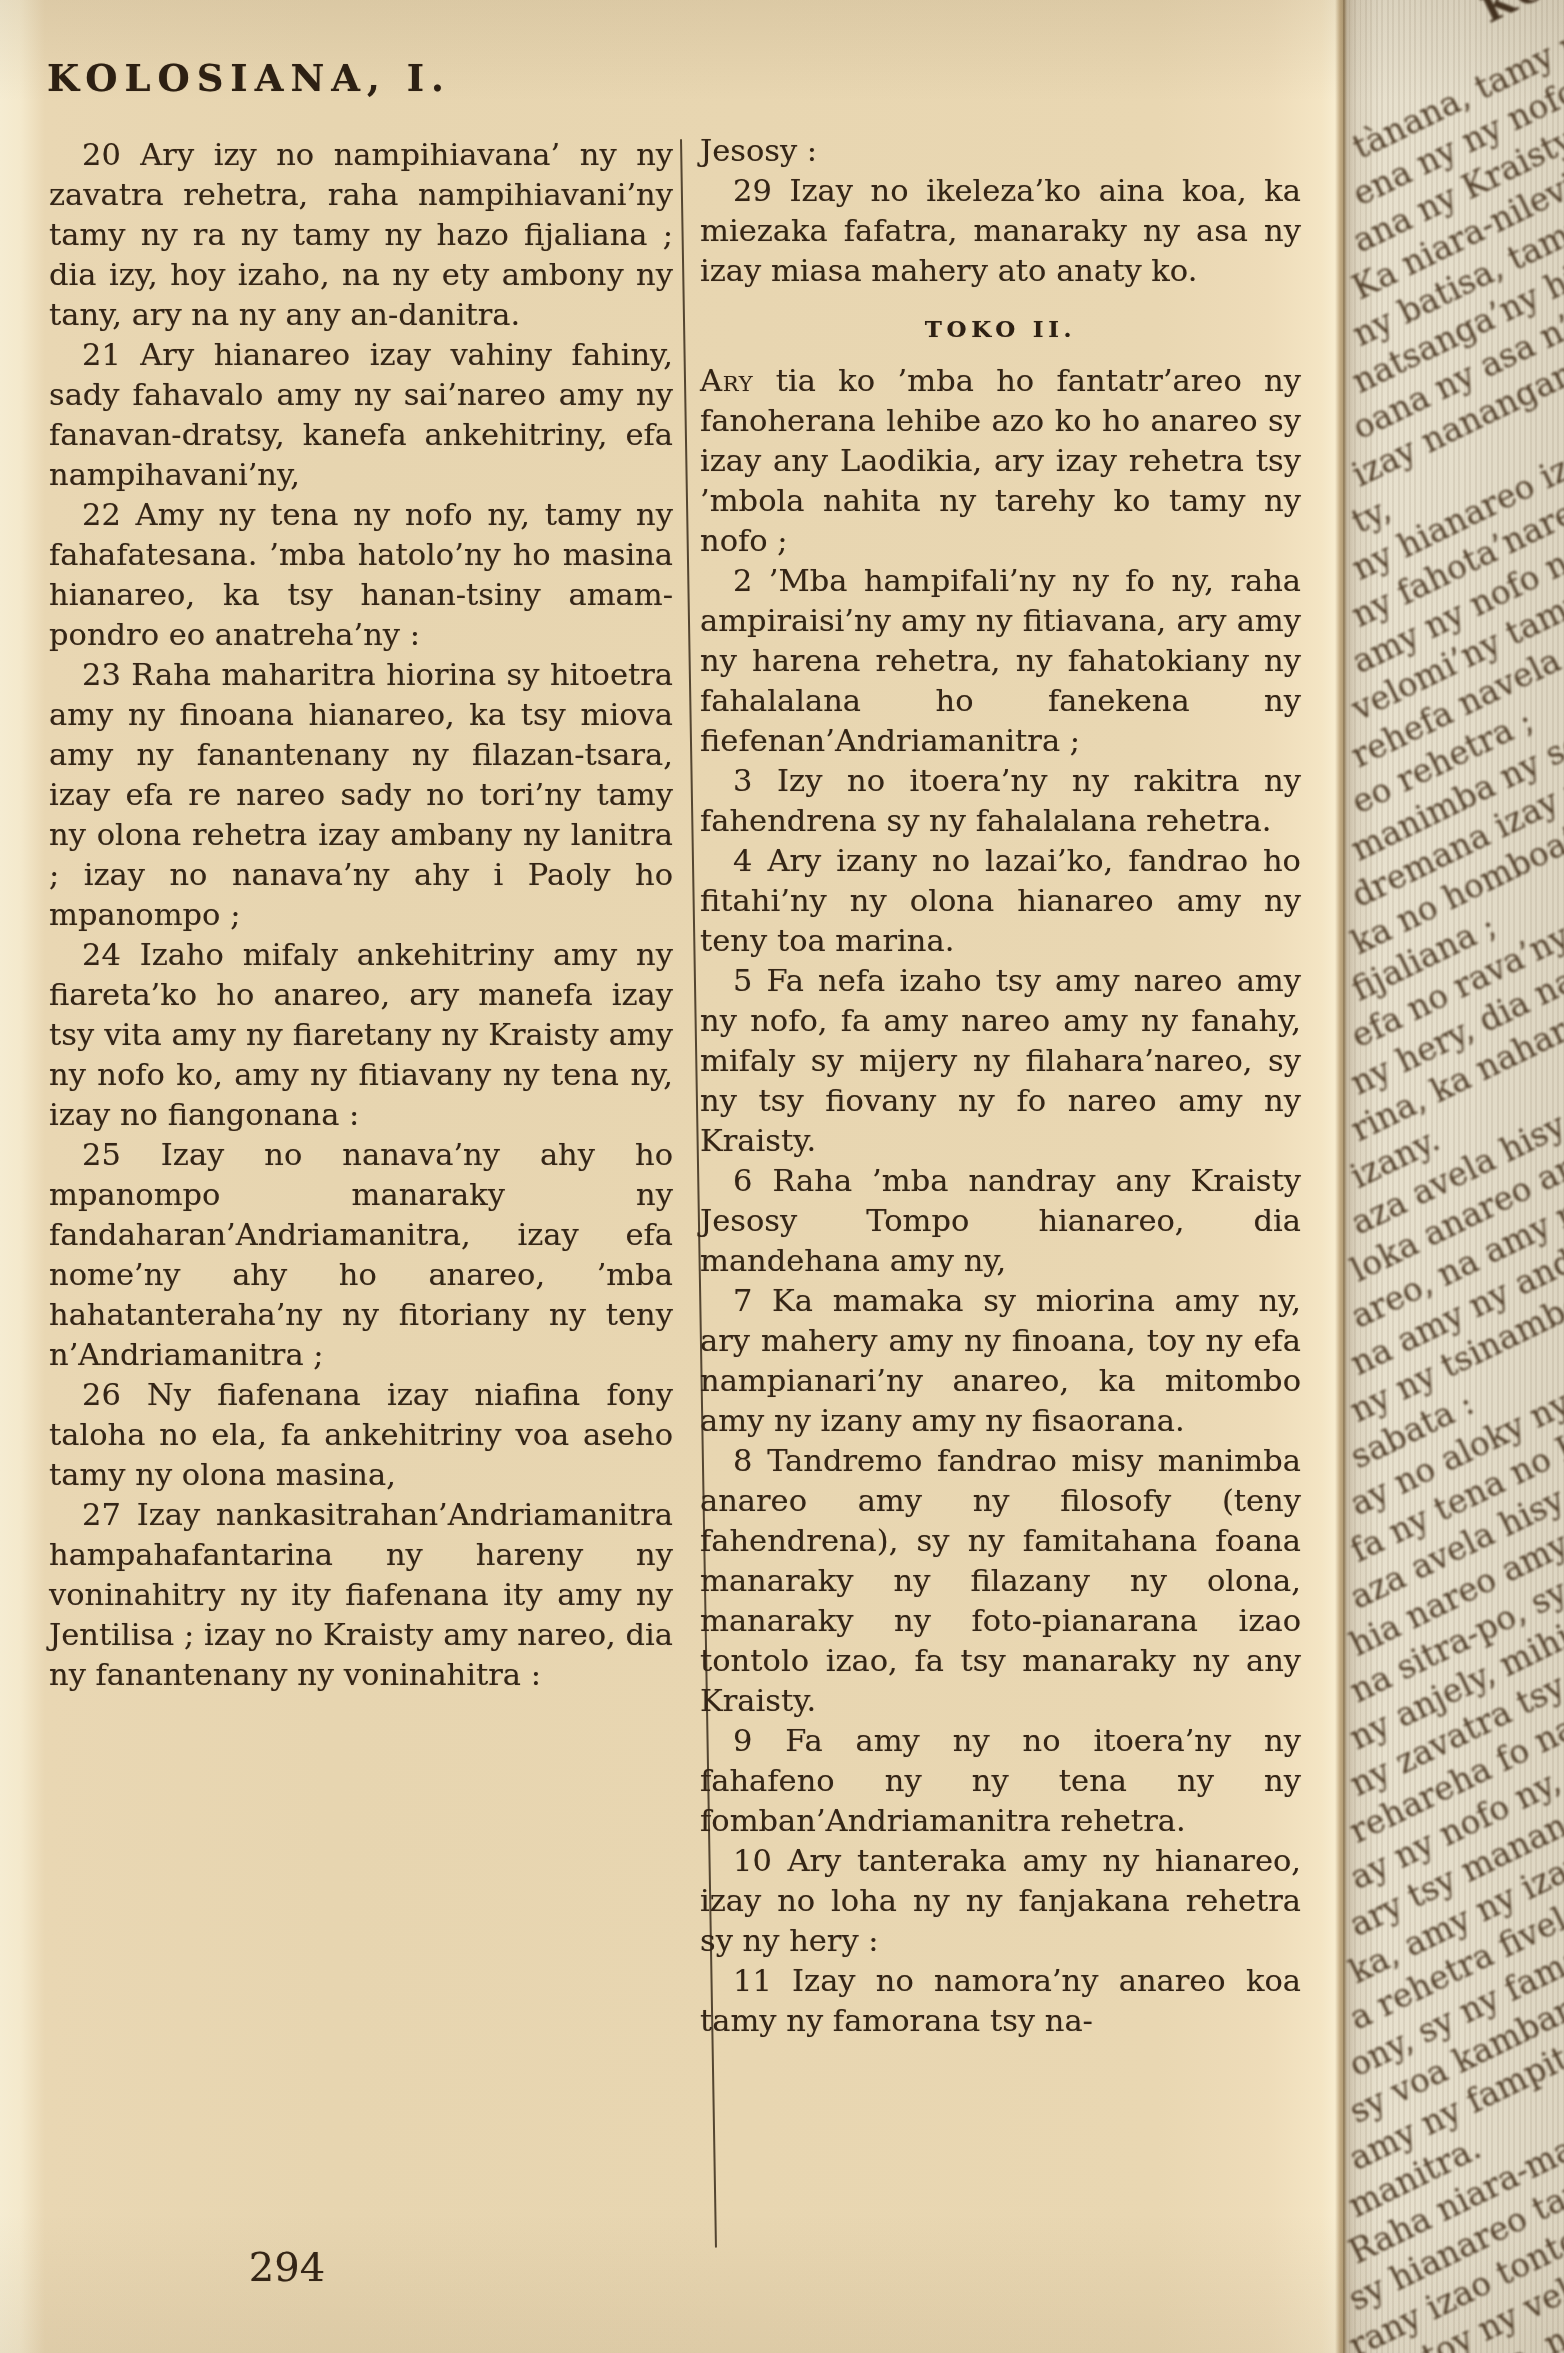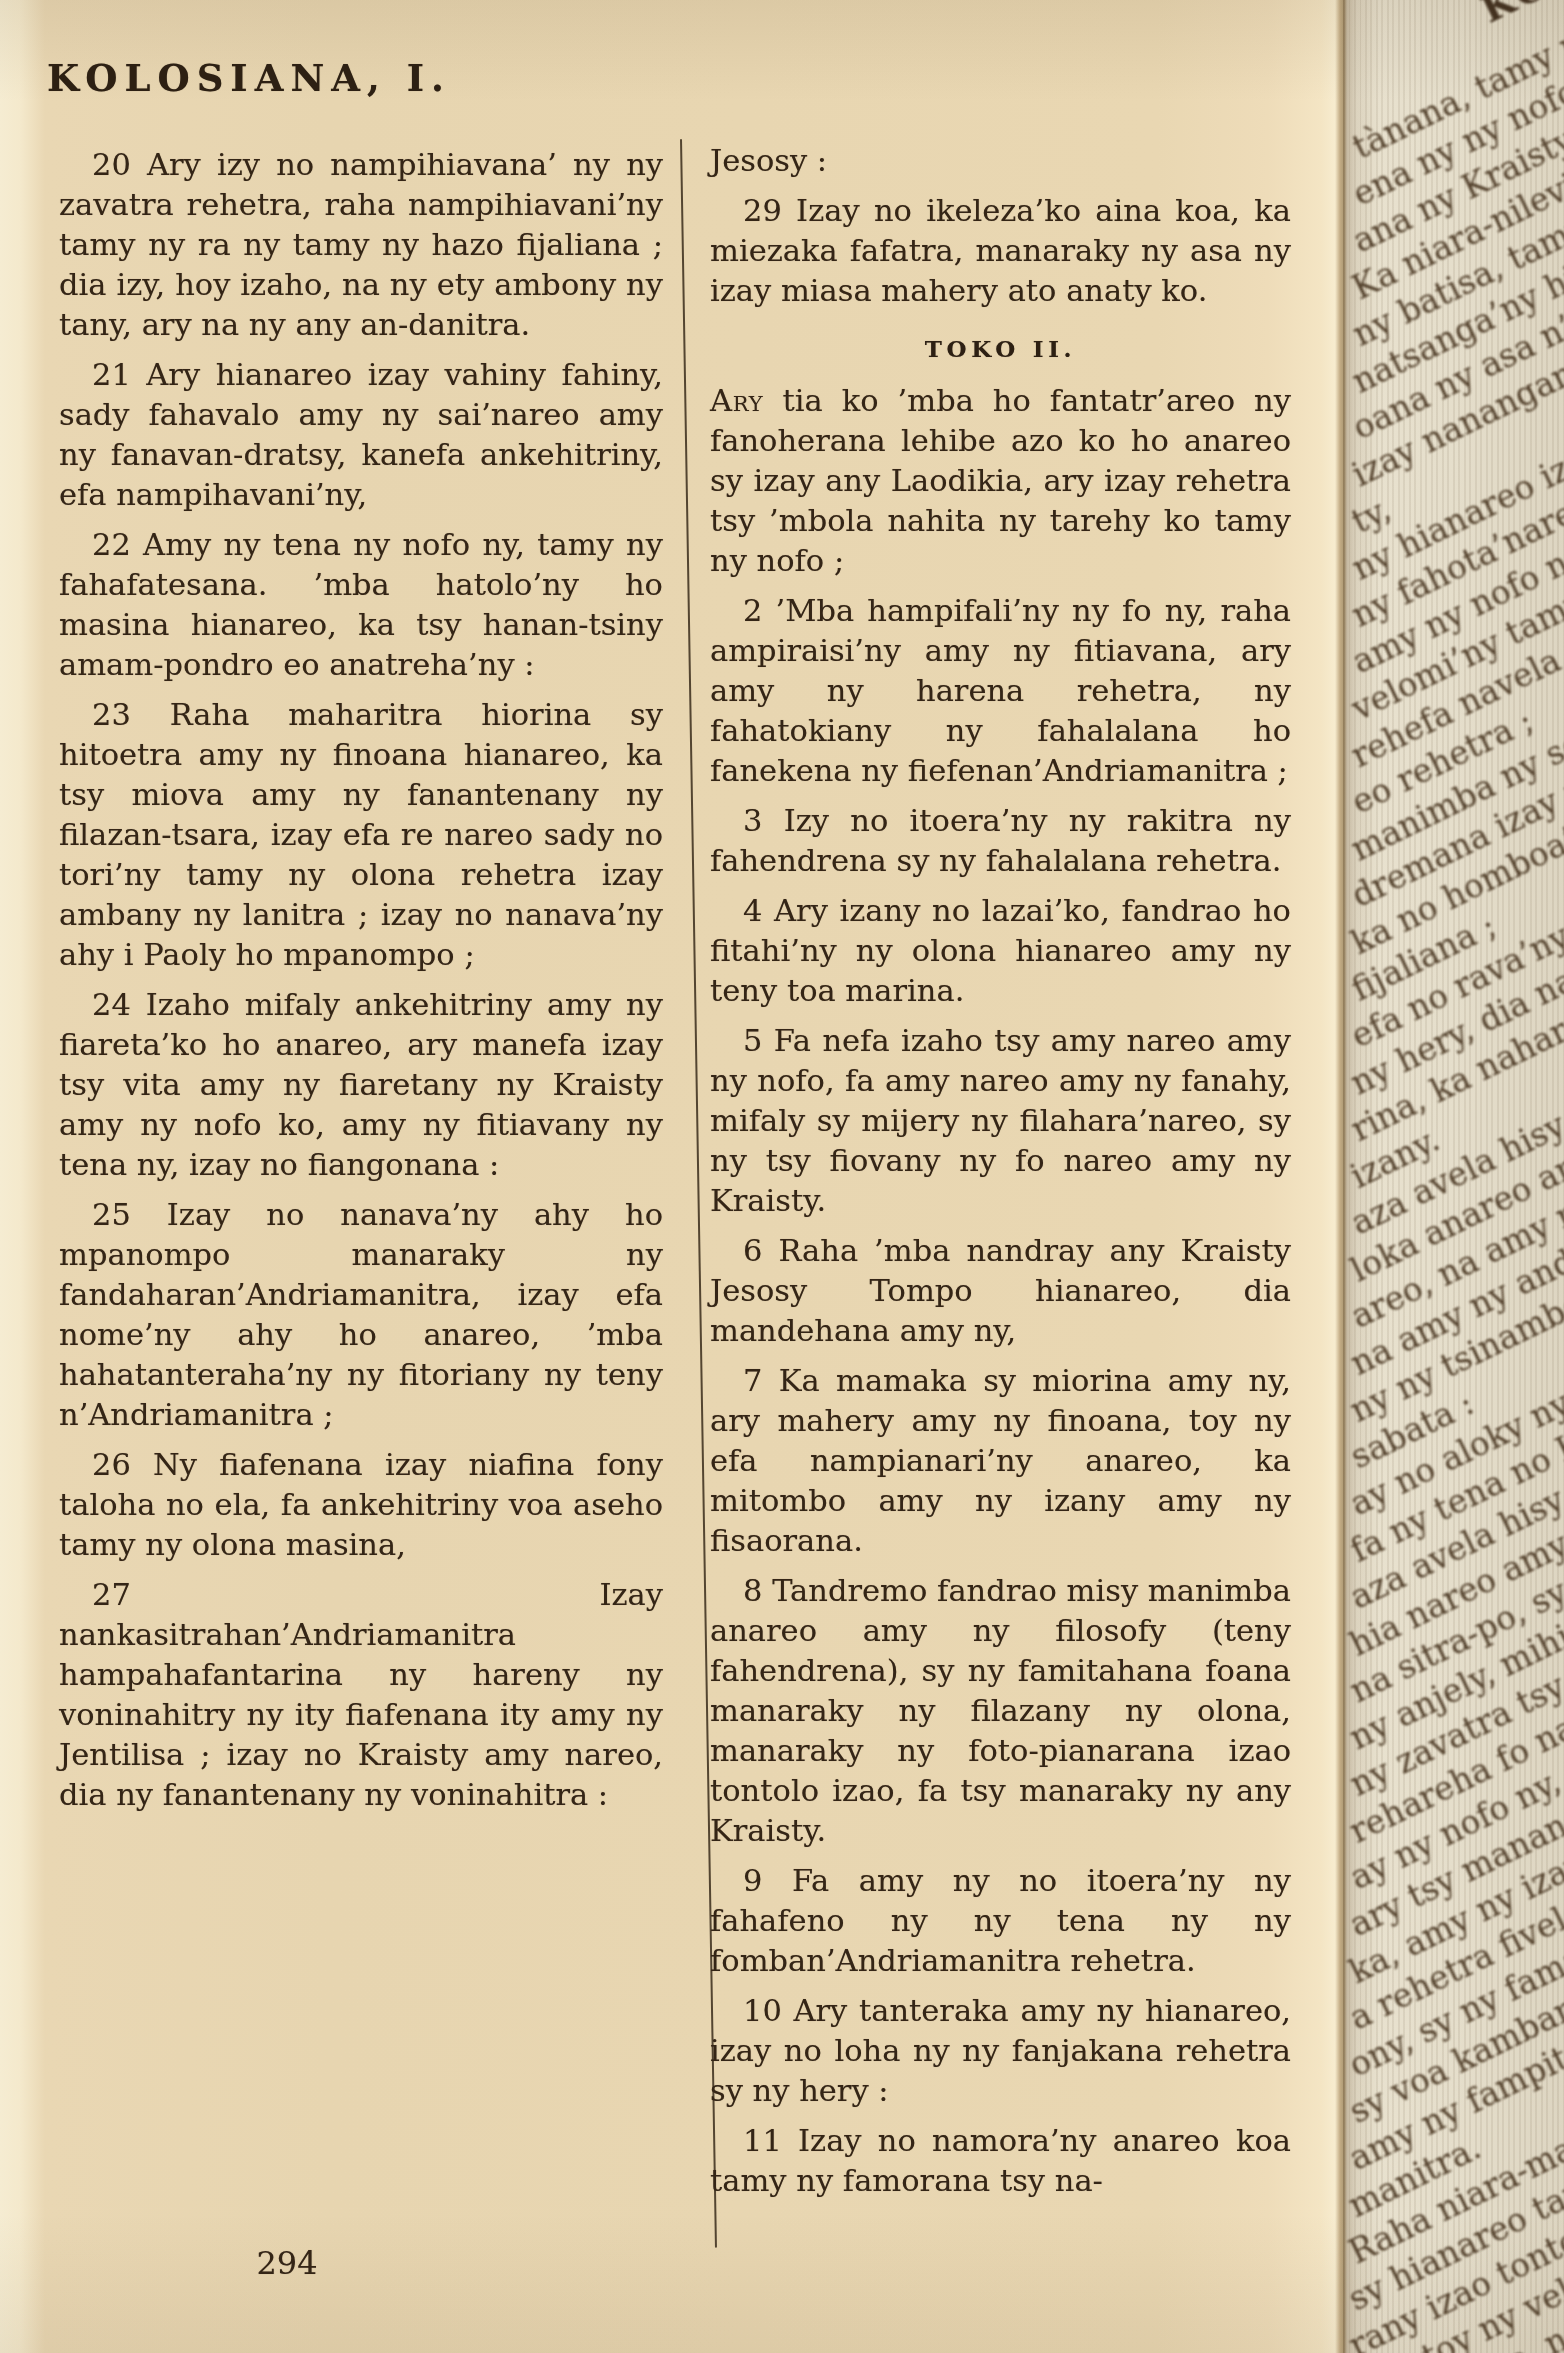--- a/index.html
+++ b/index.html
@@ -21,39 +21,39 @@
   .running-head{
     position:absolute;left:47px;top:56px;width:1252px;
     font-size:37px;font-weight:600;
     letter-spacing:7px;color:#2d2013;
     text-shadow:0 0 0.8px rgba(45,32,19,.4);
   }
   .col{position:absolute;top:135px;}
   .col-left{left:49px;width:624px;}
   .col-right{left:700px;width:601px;top:131px;}
   .col p{
-    margin:10px;text-indent:33px;text-align:justify;
+    margin:0;text-indent:33px;text-align:justify;
     font-size:30.5px;line-height:40px;
     text-shadow:0 0 0.8px rgba(52,37,22,.35);
   }
   .col p.no-indent{text-indent:0;}
   .chapter-heading{
     text-align:center;font-size:23px;font-weight:600;
     letter-spacing:4.7px;margin:23.5px 0 19px;color:#2d2013;
     text-shadow:0 0 0.8px rgba(45,32,19,.4);
   }
   .smallcaps{font-variant:small-caps;letter-spacing:0.8px;}
   .column-divider{
     position:absolute;left:680px;top:139px;width:2.3px;height:2109px;
     background:rgba(50,36,21,.82);border-radius:1.6px;
     transform:rotate(-0.95deg);transform-origin:top center;
   }
   .page-number{
     position:absolute;left:232px;top:2244px;width:110px;
-    text-align:center;font-size:32px;color:#33241575;color:#342516;
+    text-align:center;font-size:40px;color:#33241575;color:#342516;
     text-shadow:0 0 0.8px rgba(52,37,22,.35);
   }
   .curl{
     position:absolute;left:1343px;top:0;width:222px;height:2354px;
     overflow:hidden;
   }
   .curl::before{
     content:"";position:absolute;inset:0;
     background:
       repeating-linear-gradient(90deg, rgba(99,80,54,.10) 0 1.6px, rgba(0,0,0,0) 1.6px 5.5px),

